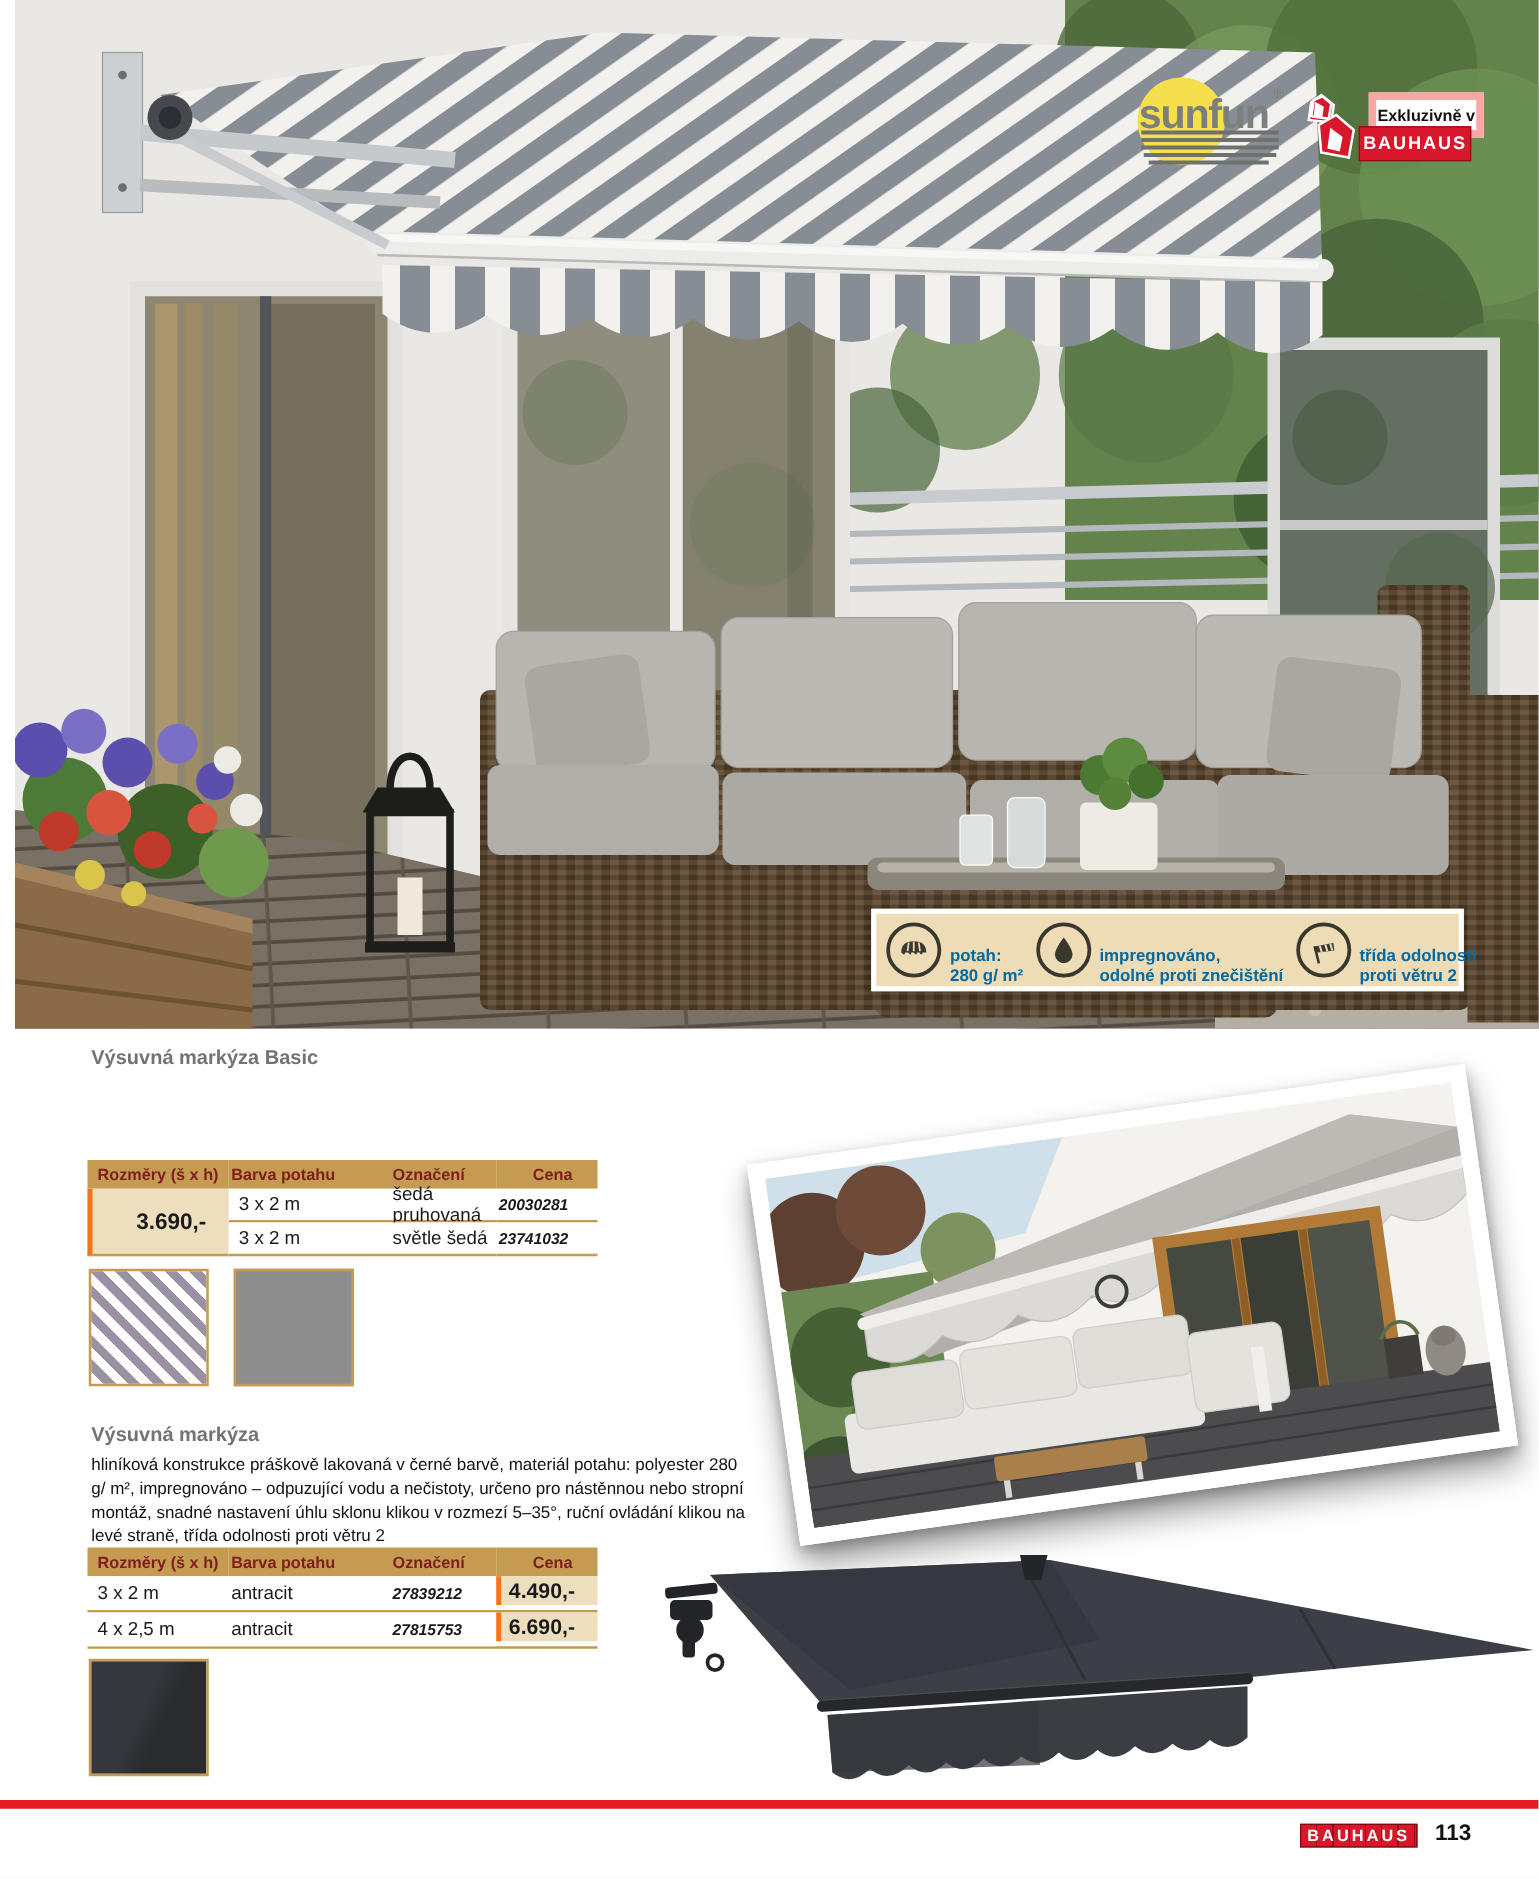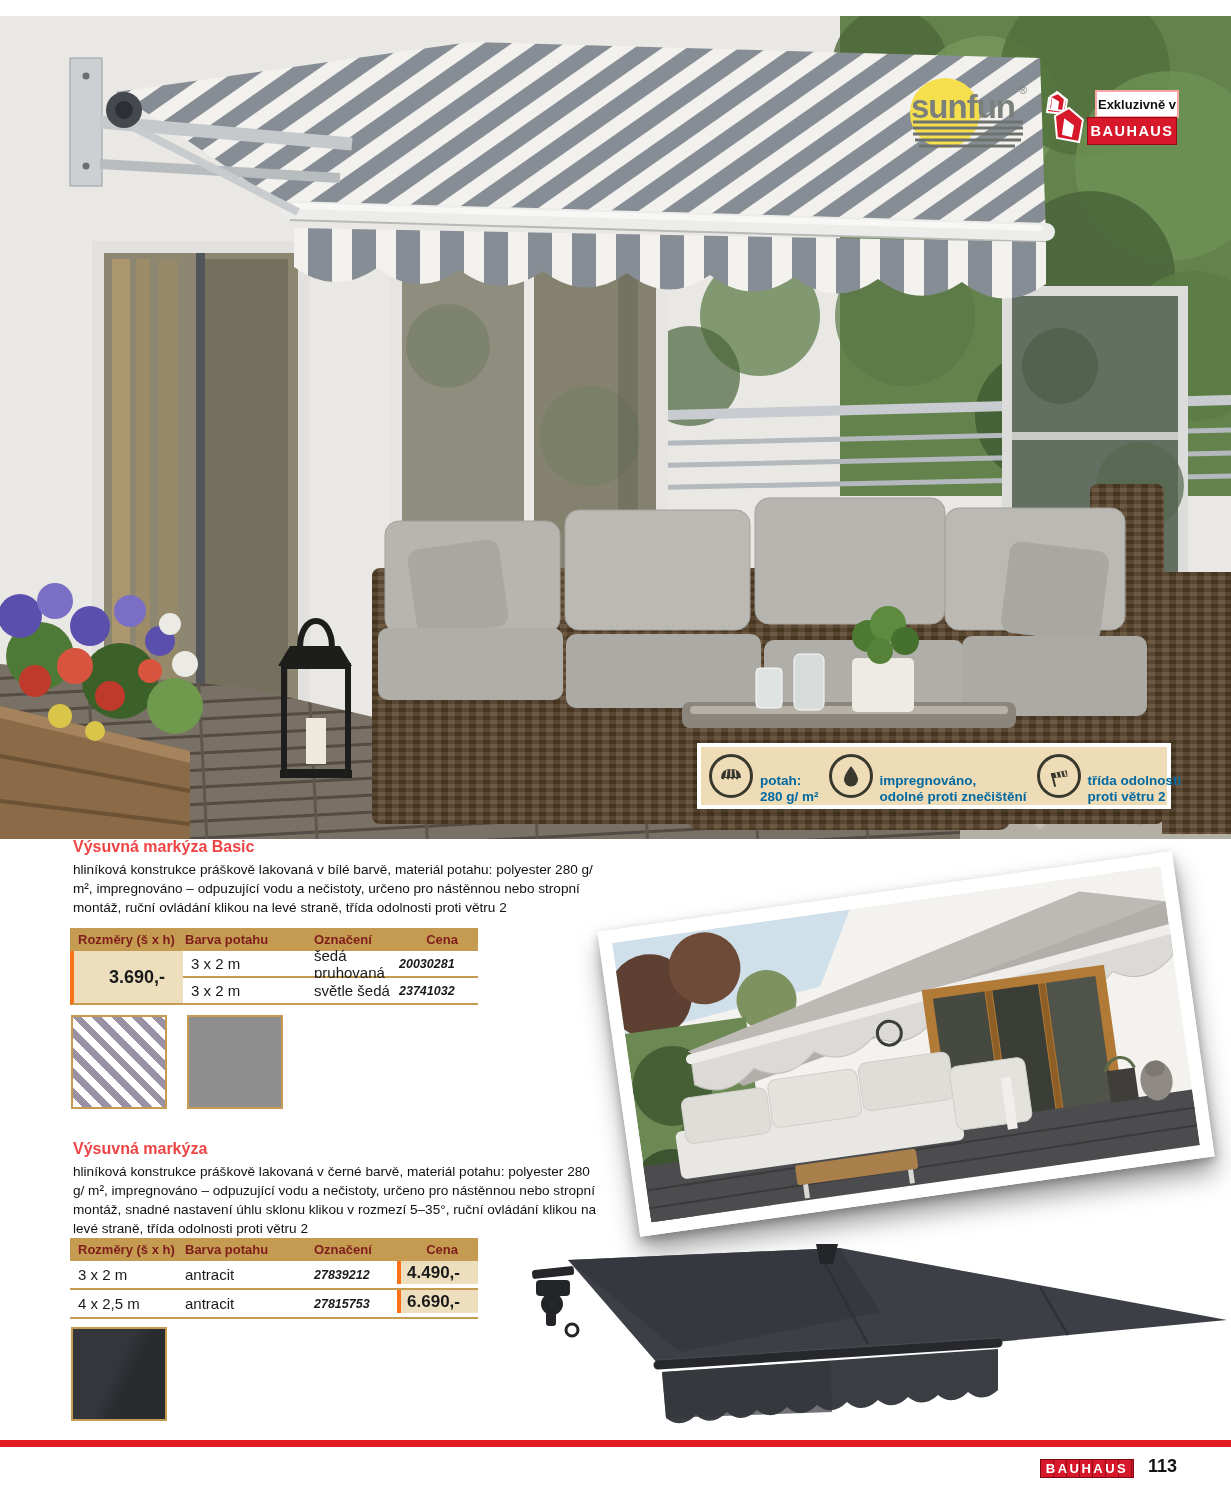--- a/index.html
+++ b/index.html
@@ -1,37 +1,37 @@
 <!DOCTYPE html>
 <html><head>
 <meta charset="utf-8">
 <style>
   html,body{margin:0;padding:0;background:#ffffff;}
   #page{position:relative;width:1231px;height:1502px;background:#fff;overflow:hidden;
         font-family:"Liberation Sans",sans-serif;color:#1a1a1a;}
   
-  .hero{position:absolute;left:0;top:16px;width:1052px;height:823px;}
+  .hero{position:absolute;left:0;top:0;width:1052px;height:823px;padding-left:12px;}
   .hero svg{display:block;}
   .sunfun{position:absolute;left:903px;top:60px;width:132px;height:78px;}
   .badge{position:absolute;left:1043px;top:74px;width:132px;height:60px;}
   .badge .exk{position:absolute;left:52px;top:0;width:80px;height:24px;background:#fff;
-      border:2px solid #fca5a5;color:#111;font-size:13px;font-weight:bold;
+      border:6px solid #fca5a5;color:#111;font-size:13px;font-weight:bold;
       display:flex;align-items:center;justify-content:center;}
   .badge .bh{position:absolute;left:44px;top:27px;width:88px;height:26px;background:#d7182a;
       border:1px solid #8f0d18;color:#fff;font-weight:bold;font-size:14.5px;letter-spacing:1.5px;
       display:flex;align-items:center;justify-content:center;}
   .ribbon{position:absolute;left:697px;top:727px;width:474px;height:66px;box-sizing:border-box;
       background:#eddcb5;border:4px solid #ffffff;box-shadow:0 2px 8px rgba(0,0,0,.3);
       display:flex;align-items:center;padding:0 8px;}
   .feat{display:flex;align-items:center;gap:7px;margin-right:10px;}
   .feat .fico{width:38px;height:38px;border:3px solid #39382f;border-radius:50%;flex:0 0 auto;
       display:flex;align-items:center;justify-content:center;}
   .feat .ftxt{font-weight:bold;font-size:13.5px;line-height:16px;color:#0369a1;white-space:nowrap;margin-top:26px;}
   
-  .ptitle{position:absolute;left:73px;font-size:16px;font-weight:bold;color:#ef4444;}
+  .ptitle{position:absolute;left:73px;font-size:16px;font-weight:bold;color:#737373;}
   .pdesc{position:absolute;left:73px;width:524px;font-size:13.6px;line-height:19px;color:#111;}
   
   .ptable{position:absolute;left:70px;width:408px;}
   .tgrid{display:grid;grid-template-columns:113px 129px 85px 81px;}
   .th{background:#c49b50;color:#7f1d1d;font-weight:bold;font-size:13px;height:23px;
       display:flex;align-items:center;padding-left:8px;box-sizing:border-box;}
   .th.c2,.th.c3{padding-left:2px;}
   .th.c4{justify-content:flex-end;padding-right:20px;padding-left:0;}
   .td{height:27px;display:flex;align-items:center;font-size:15px;box-sizing:border-box;
       padding-left:8px;background:#fff;}
@@ -304,21 +304,20 @@
             </svg>
         </span>
         <span class="ftxt">
           <span>třída odolnosti</span><br><span>proti větru 2</span>
         </span>
       </div>
     </div>
   </div>
 
   <div class="ptitle" style="top:838px">Výsuvná markýza Basic</div>
-  <div class="pdesc" style="top:860px">hliníková konstrukce práškově lakovaná v bílé barvě, materiál potahu: polyester 280 g/ m², impregnováno – odpuzující vodu a nečistoty, určeno pro nástěnnou nebo stropní montáž, ruční ovládání klikou na levé straně, třída odolnosti proti větru 2</div>
 
   <div class="ptable" style="top:928px">
     <div class="tgrid" style="grid-template-rows:23px 27px 27px;">
       <div class="th c1">Rozměry (š x h)</div>
       <div class="th c2">Barva potahu</div>
       <div class="th c3">Označení</div>
       <div class="th c4">Cena</div>
 
       <div class="td c1 sep">3 x 2 m</div>
       <div class="td c2 sep">šedá pruhovaná</div>

